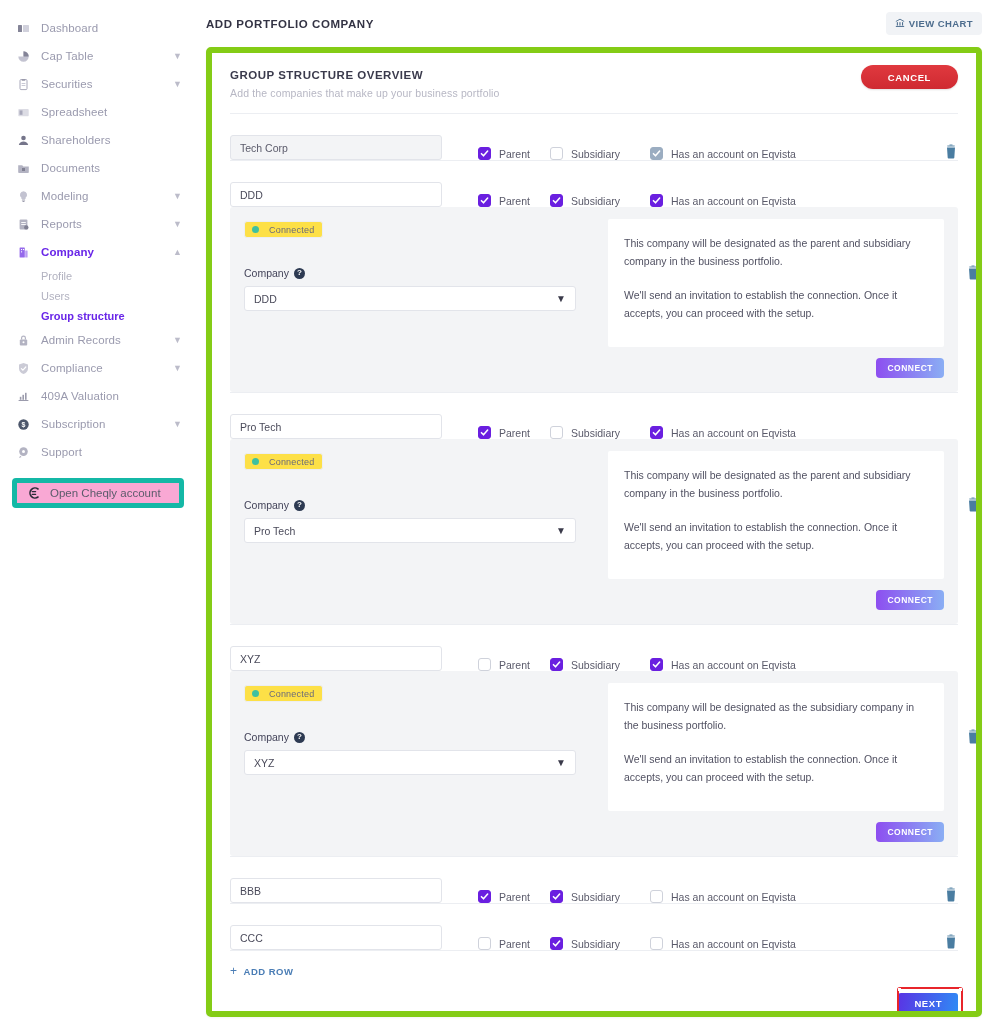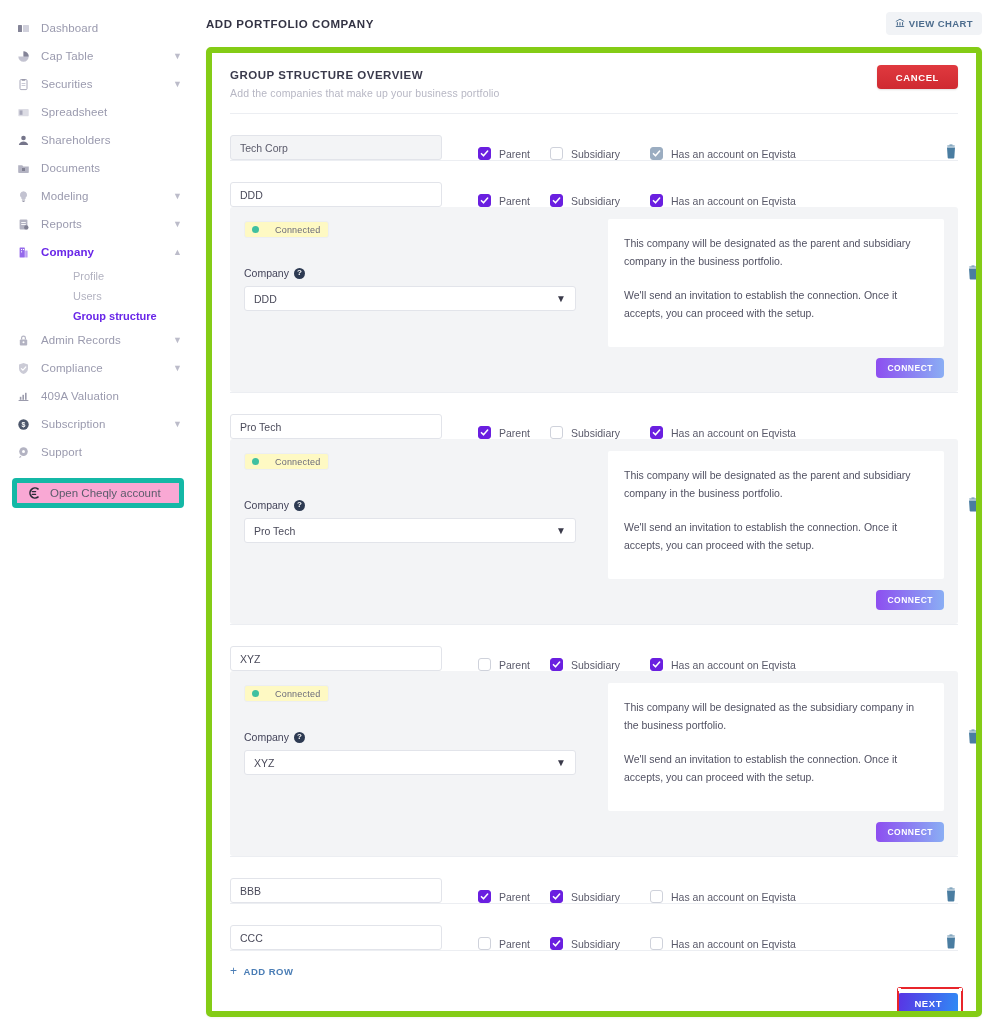--- a/index.html
+++ b/index.html
@@ -29,21 +29,21 @@
   .nav-ico svg { display:block; }
   .nav-label {
     font-size: 11.5px; color: #9a9aae; letter-spacing: .1px;
     white-space: nowrap;
   }
   .nav-item.active .nav-label { color: #6926e8; font-weight: 600; }
   .chev { margin-left: auto; color:#bcbcca; font-size: 9px; line-height: 1; }
   .subnav { padding-left: 41px; }
   .subnav-item {
     height: 20px; display: flex; align-items: center;
-    font-size: 11px; color: #b2b2c0; cursor: pointer; margin-bottom:0;margin-left:32px;
+    font-size: 11px; color: #b2b2c0; cursor: pointer; margin-bottom:0;
   }
   .subnav-item.active { color: #6926e8; font-weight: 700; }
   .cheqly {
     margin: 12px 12px 0 12px; height: 30px;
     border: 5px solid #14b8a6; border-radius: 4px;
     display: flex; align-items: center; padding: 0 10px;
     background:#f9a8d4; cursor: pointer;
   }
   .cheqly .c-ico { width:14px; height:14px; margin-right:9px; flex:0 0 14px; }
   .cheqly .c-label { font-size: 11.5px; color: #5b5b6b; }
@@ -77,22 +77,22 @@
   }
   .card-title {
     font-size: 11.5px; font-weight: 700; color:#3a3a4c; letter-spacing:.5px;
   }
   .card-sub {
     font-size: 10.5px; color:#b7b7c4; margin-top: 6px; letter-spacing:.15px;
   }
   .cancel-btn {
     position: absolute; right: 18px; top: 12px;
     background: linear-gradient(180deg,#e0393f 0%, #cf2a31 100%);
-    border: none; border-radius: 4px;
-    height: 24px; padding: 0 19px; cursor: pointer;
+    border: none; border-radius: 12px;
+    height: 24px; padding: 0 27px; cursor: pointer;
     color: #fff; font-size: 9.5px; font-weight: 700; letter-spacing: .6px;
     box-shadow: 0 1px 2px rgba(0,0,0,.12);
   }
 
   .rows { padding: 0 18px; margin-top: 14px; }
   .hr { height:1px; background:#eceef2; }
 
   .row {
     display: flex; align-items: flex-end; height: 46px; position: relative;
   }
@@ -125,22 +125,22 @@
   }
 
   
   .panel {
     background: #f3f4f6; border-radius: 3px;
     margin: 0 0 0 0; padding: 12px 14px 14px 14px;
     position: relative; display:flex; gap: 16px;
   }
   .panel-left { width: 348px; flex: 0 0 348px; }
   .badge {
-    display:inline-flex; align-items:center; gap:16px;
-    background:#fef9c3; border:1px solid #eceef2; border-radius: 3px;
+    display:inline-flex; align-items:center; gap:10px;
+    background:#fde047; border:1px solid #eceef2; border-radius: 3px;
     height: 17px; padding: 0 8px 0 7px;
     font-size: 9px; color:#6a6a7a; letter-spacing:.2px;
   }
   .dot { width:7px; height:7px; border-radius:50%; background:#3fc0a0; flex:0 0 7px; }
   .field-label {
     display:flex; align-items:center; gap:5px;
     font-size: 10.5px; color:#44445a; margin-top: 29px; margin-bottom: 7px;
   }
   .qmark {
     width: 11px; height: 11px; border-radius: 50%;

